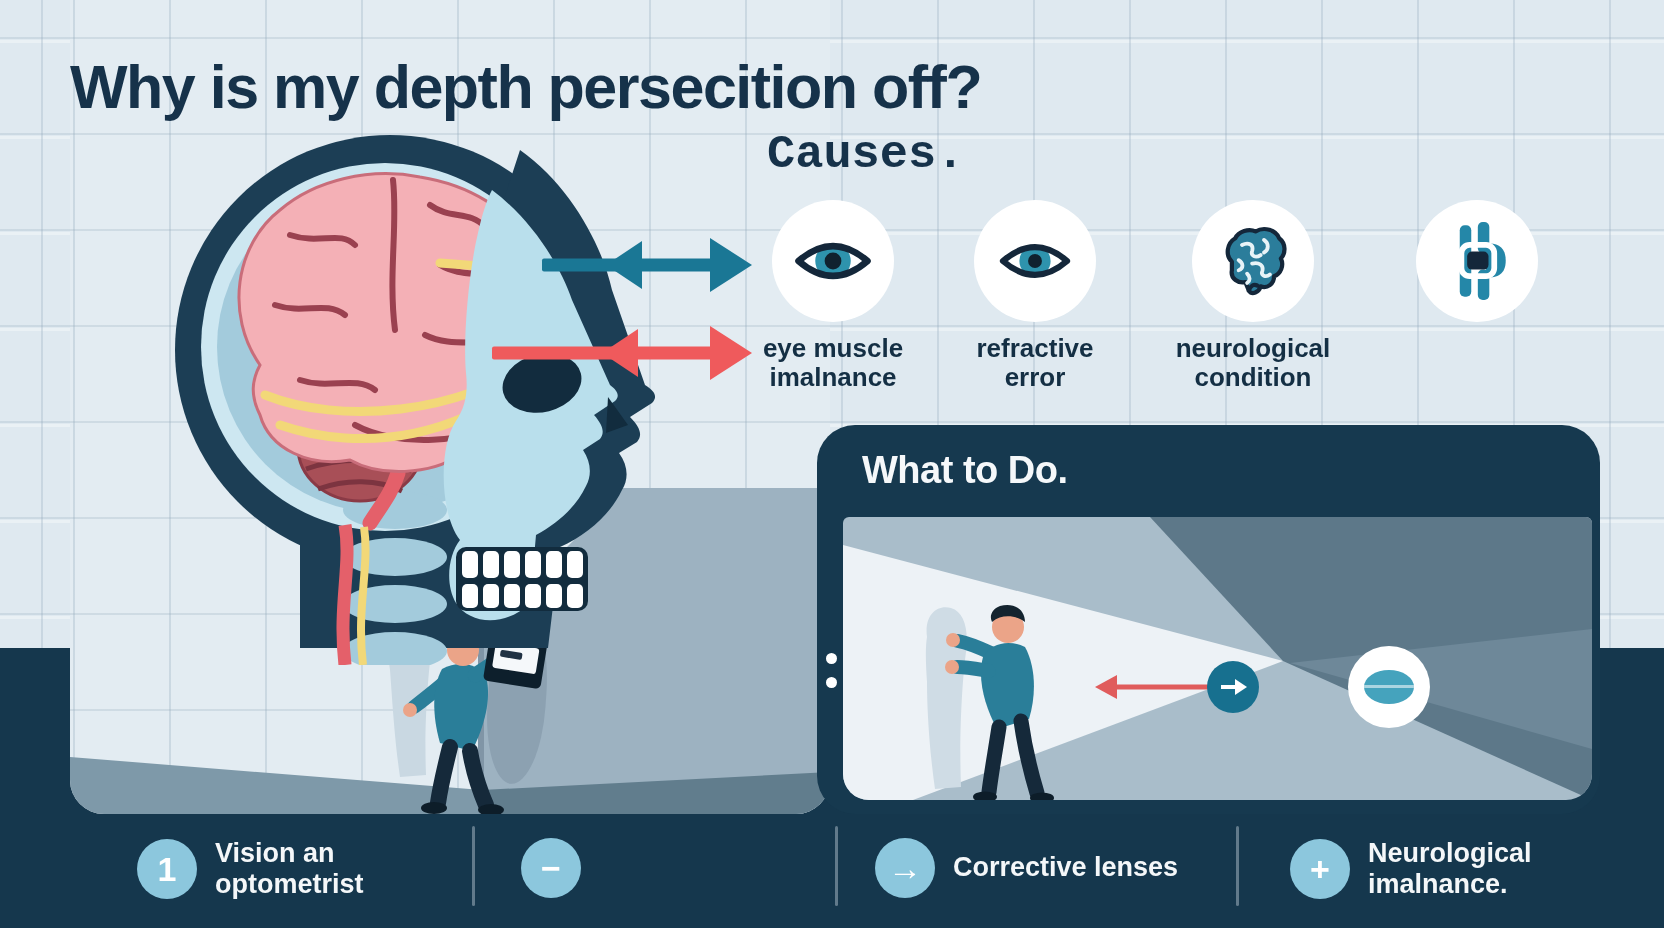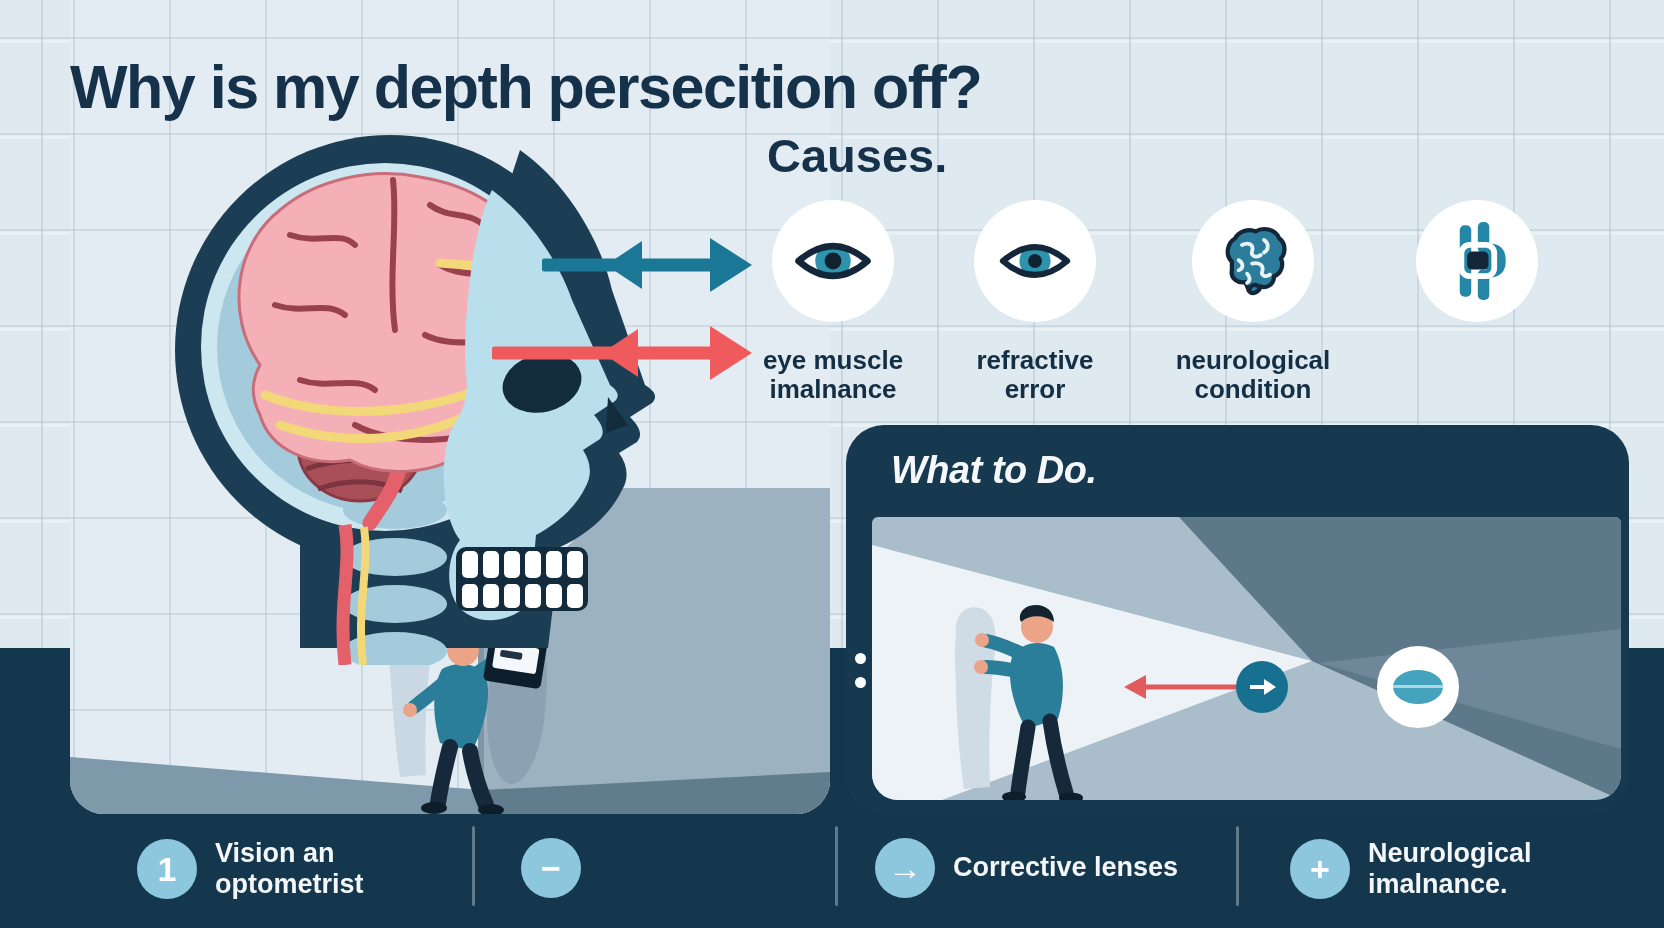--- a/index.html
+++ b/index.html
@@ -35,43 +35,43 @@
     clip-path:polygon(412px 612px,458px 586px,512px 532px,548px 488px,760px 488px,760px 814px,412px 814px);
   }
   .wall-corner-shade{left:408px;top:600px;width:6px;height:196px;background:#8095a6;}
   .wall-shadow{left:418px;top:612px;width:58px;height:172px;background:rgba(108,130,150,.35);
     border-radius:50% / 46%;transform:rotate(4deg);}
   .floor-left{left:0;top:0;width:760px;height:814px;background:#7e99a9;
     clip-path:polygon(0 757px,412px 790px,412px 814px,0 814px);}
   .floor-right{left:0;top:0;width:760px;height:814px;background:#617d8d;
     clip-path:polygon(412px 790px,760px 772px,760px 814px,412px 814px);}
   
-  .wtd-panel{left:846px;top:425px;width:783px;height:389px;background:#16394f;border-radius:38px;overflow:hidden;font-style:italic;}
+  .wtd-panel{left:817px;top:425px;width:783px;height:389px;background:#16394f;border-radius:38px;overflow:hidden;}
   .wtd-title{left:45px;top:24px;color:#f5f8fa;font-size:38px;font-weight:800;letter-spacing:-.5px;}
   .wtd-dot{width:11px;height:11px;border-radius:50%;background:#fff;left:9px;}
   .wtd-screen{left:26px;top:92px;width:749px;height:283px;background:#a9bdca;border-radius:6px 6px 26px 26px;overflow:hidden;}
   .beam{left:0;top:0;width:749px;height:283px;background:#edf2f6;
     clip-path:polygon(0 28px,440px 144px,70px 283px,0 283px);}
   .dark-tri{left:0;top:0;width:749px;height:283px;background:#5d7889;
     clip-path:polygon(307px 0,749px 0,749px 283px,440px 144px);}
   .mid-wedge{left:0;top:0;width:749px;height:283px;background:#6e8899;
     clip-path:polygon(447px 146px,749px 112px,749px 232px);}
   .focus-circle{left:505px;top:129px;width:82px;height:82px;border-radius:50%;background:#fff;}
   .focus-lens{position:absolute;left:16px;top:24px;width:50px;height:34px;border-radius:50%;background:#45a3bd;overflow:hidden;}
   .focus-lens::after{content:"";position:absolute;left:0;top:15px;width:50px;height:3px;background:rgba(255,255,255,.55);}
   .go-circle{left:364px;top:144px;width:52px;height:52px;border-radius:50%;background:#17708f;
     display:flex;align-items:center;justify-content:center;color:#fff;font-size:30px;font-weight:700;}
   
   .main-title{left:70px;top:32px;color:#16324a;font-size:61px;font-weight:800;letter-spacing:-1.5px;white-space:nowrap;margin-top:20px;}
-  .causes-heading{left:767px;top:128px;color:#16324a;font-size:47px;font-weight:800;}
+  .causes-heading{left:767px;top:128px;color:#16324a;font-size:47px;font-weight:800;font-family:Liberation Mono, monospace;}
   
   .cause-item{top:200px;width:212px;text-align:center;}
   .cause-circle{width:122px;height:122px;border-radius:50%;background:#fff;margin:0 auto;
     display:flex;align-items:center;justify-content:center;}
-  .cause-label{margin-top:24px;color:#142f44;font-size:26px;font-weight:800;line-height:1.1;}
+  .cause-label{margin-top:12px;color:#142f44;font-size:26px;font-weight:800;line-height:1.1;}
   
   .action{top:838px;display:flex;align-items:center;gap:18px;}
   .action-badge{width:60px;height:60px;border-radius:50%;background:#8cc7dd;flex:0 0 auto;
     display:flex;align-items:center;justify-content:center;color:#fff;font-size:34px;font-weight:800;line-height:1;}
   .action-label{color:#f4f7f9;font-size:27px;font-weight:800;line-height:1.16;}
   .action-divider{top:826px;width:3px;height:80px;background:rgba(190,205,216,.45);border-radius:2px;}
 </style>
 </head>
 <body>
 

